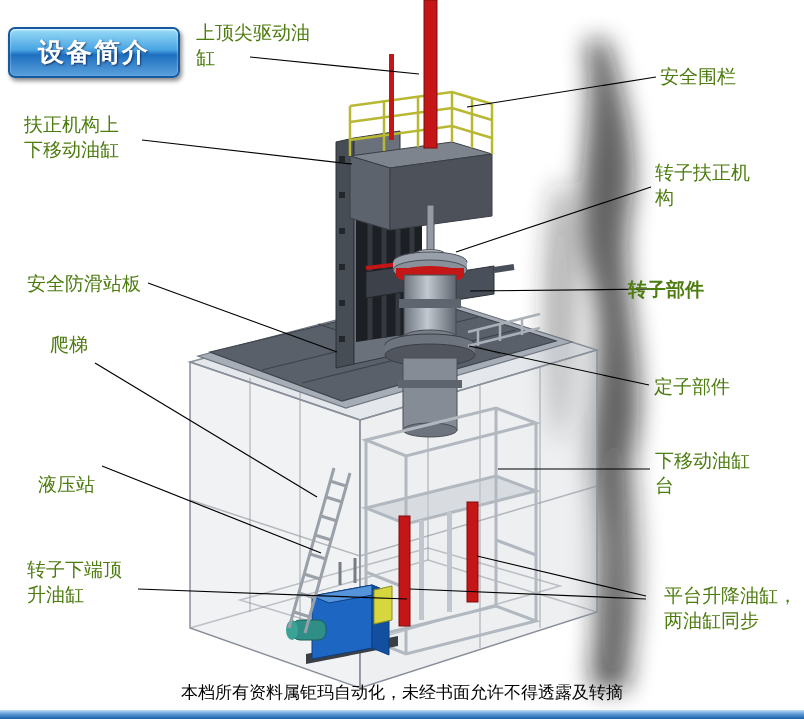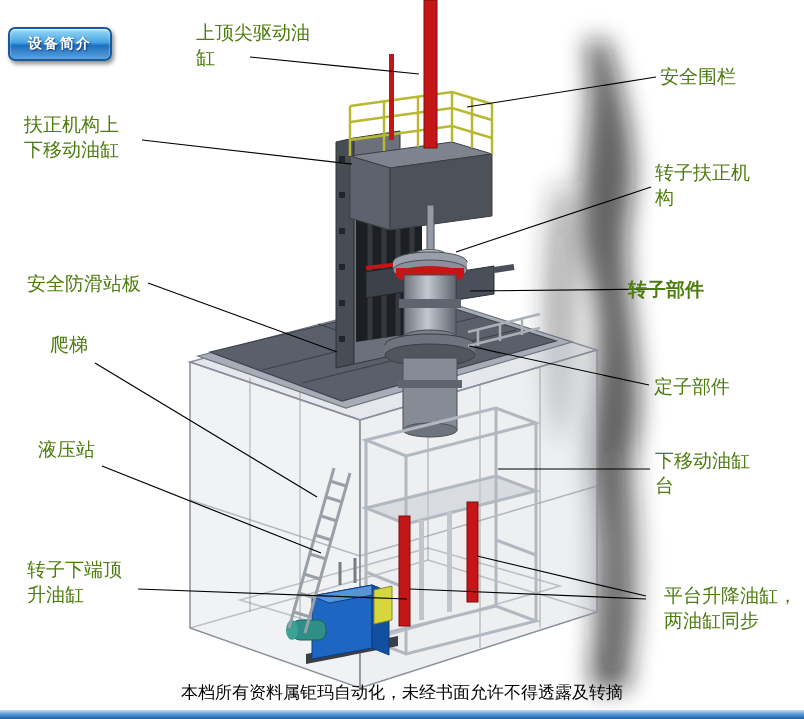--- a/index.html
+++ b/index.html
@@ -13,25 +13,25 @@
     width:804px;height:719px;position:relative;overflow:hidden;
     background:#fff;font-family:"DejaVu Sans","Liberation Sans",sans-serif;
   }
   #diagram{position:absolute;left:0;top:0;z-index:1;}
   .lbl{
     position:absolute;z-index:2;color:#4d7c0f;
     font-size:19px;line-height:1.32;white-space:pre-line;
   }
   .badge{
     position:absolute;z-index:3;left:8px;top:27px;
-    padding:6px 18px;border-radius:7px;
+    padding:6px 28px;border-radius:7px;
     background:linear-gradient(180deg,#9adcf8 0%,#47a3e2 45%,var(--badge-blue) 55%,#5aa0dc 100%);
     border:2px solid #155a9e;
     box-shadow:2px 3px 4px rgba(0,0,0,.45), inset 0 1px 2px rgba(255,255,255,.8);
-    color:#fff;font-size:14px;font-weight:bold;letter-spacing:2px;
+    color:#fff;font-size:26px;font-weight:bold;letter-spacing:2px;
     text-shadow:1px 1px 2px rgba(0,0,40,.6);
   }
   .footer{
     position:absolute;z-index:2;left:0;right:0;top:681px;
     text-align:center;font-size:17px;color:#000;
   }
   .bottom-bar{
     position:absolute;z-index:2;left:0;right:0;bottom:0;height:9px;
     background:linear-gradient(180deg,#c3ddf4 0%,#5d9bd8 45%,#1b5fa6 100%);
   }
@@ -226,21 +226,21 @@
 缸</div>
 <div class="lbl" style="left:660px;top:64px;">安全围栏</div>
 <div class="lbl" style="left:24px;top:112px;">扶正机构上
 下移动油缸</div>
 <div class="lbl" style="left:655px;top:160px;">转子扶正机
 构</div>
 <div class="lbl" style="left:27px;top:271px;">安全防滑站板</div>
 <div class="lbl" style="left:628px;top:277px;font-weight:bold;">转子部件</div>
 <div class="lbl" style="left:50px;top:332px;">爬梯</div>
 <div class="lbl" style="left:654px;top:374px;">定子部件</div>
-<div class="lbl" style="left:38px;top:437px;">液压站</div>
+<div class="lbl" style="left:38px;top:472px;">液压站</div>
 <div class="lbl" style="left:655px;top:448px;">下移动油缸
 台</div>
 <div class="lbl" style="left:27px;top:557px;">转子下端顶
 升油缸</div>
 <div class="lbl" style="left:648px;top:583px;margin-left:16px;">平台升降油缸，
 两油缸同步</div>
 
 <div class="footer">本档所有资料属钜玛自动化，未经书面允许不得透露及转摘</div>
 <div class="bottom-bar"></div>
 

